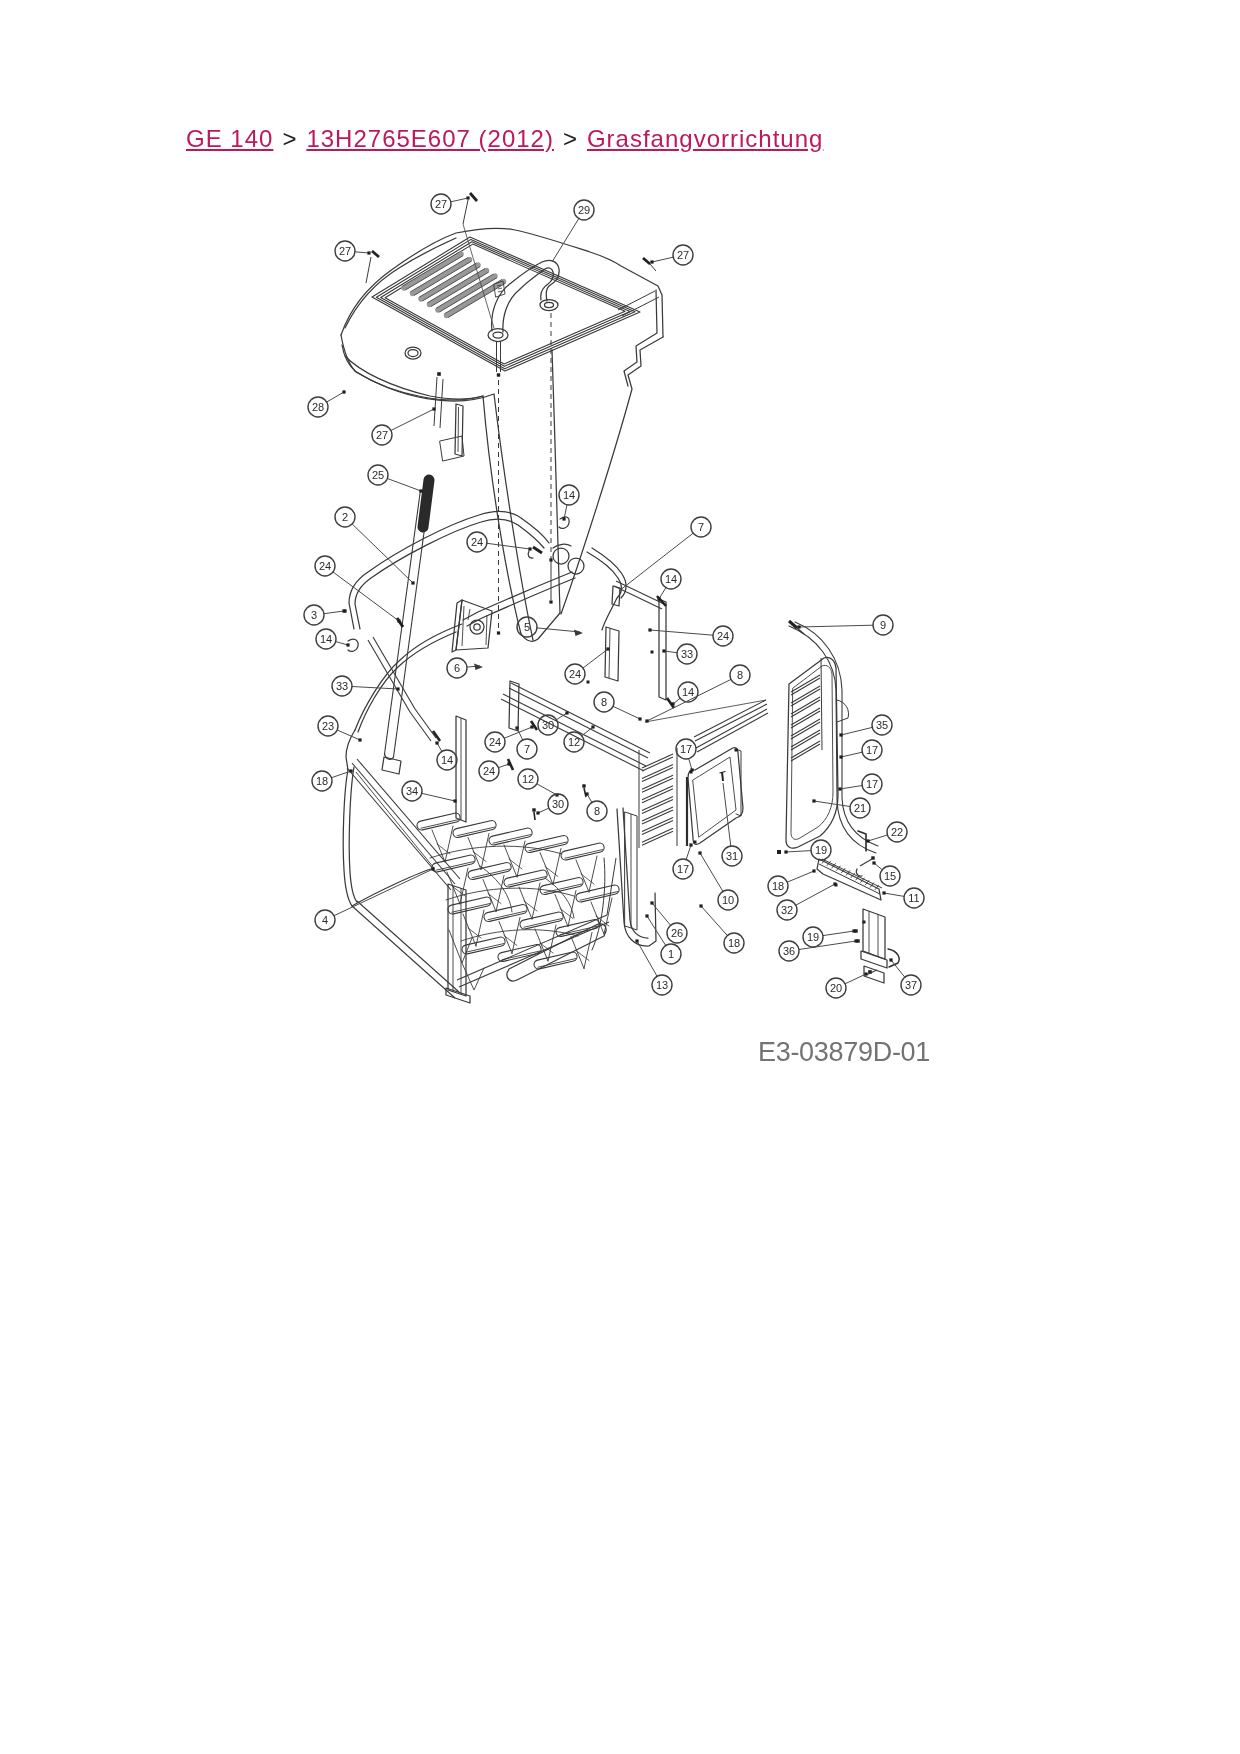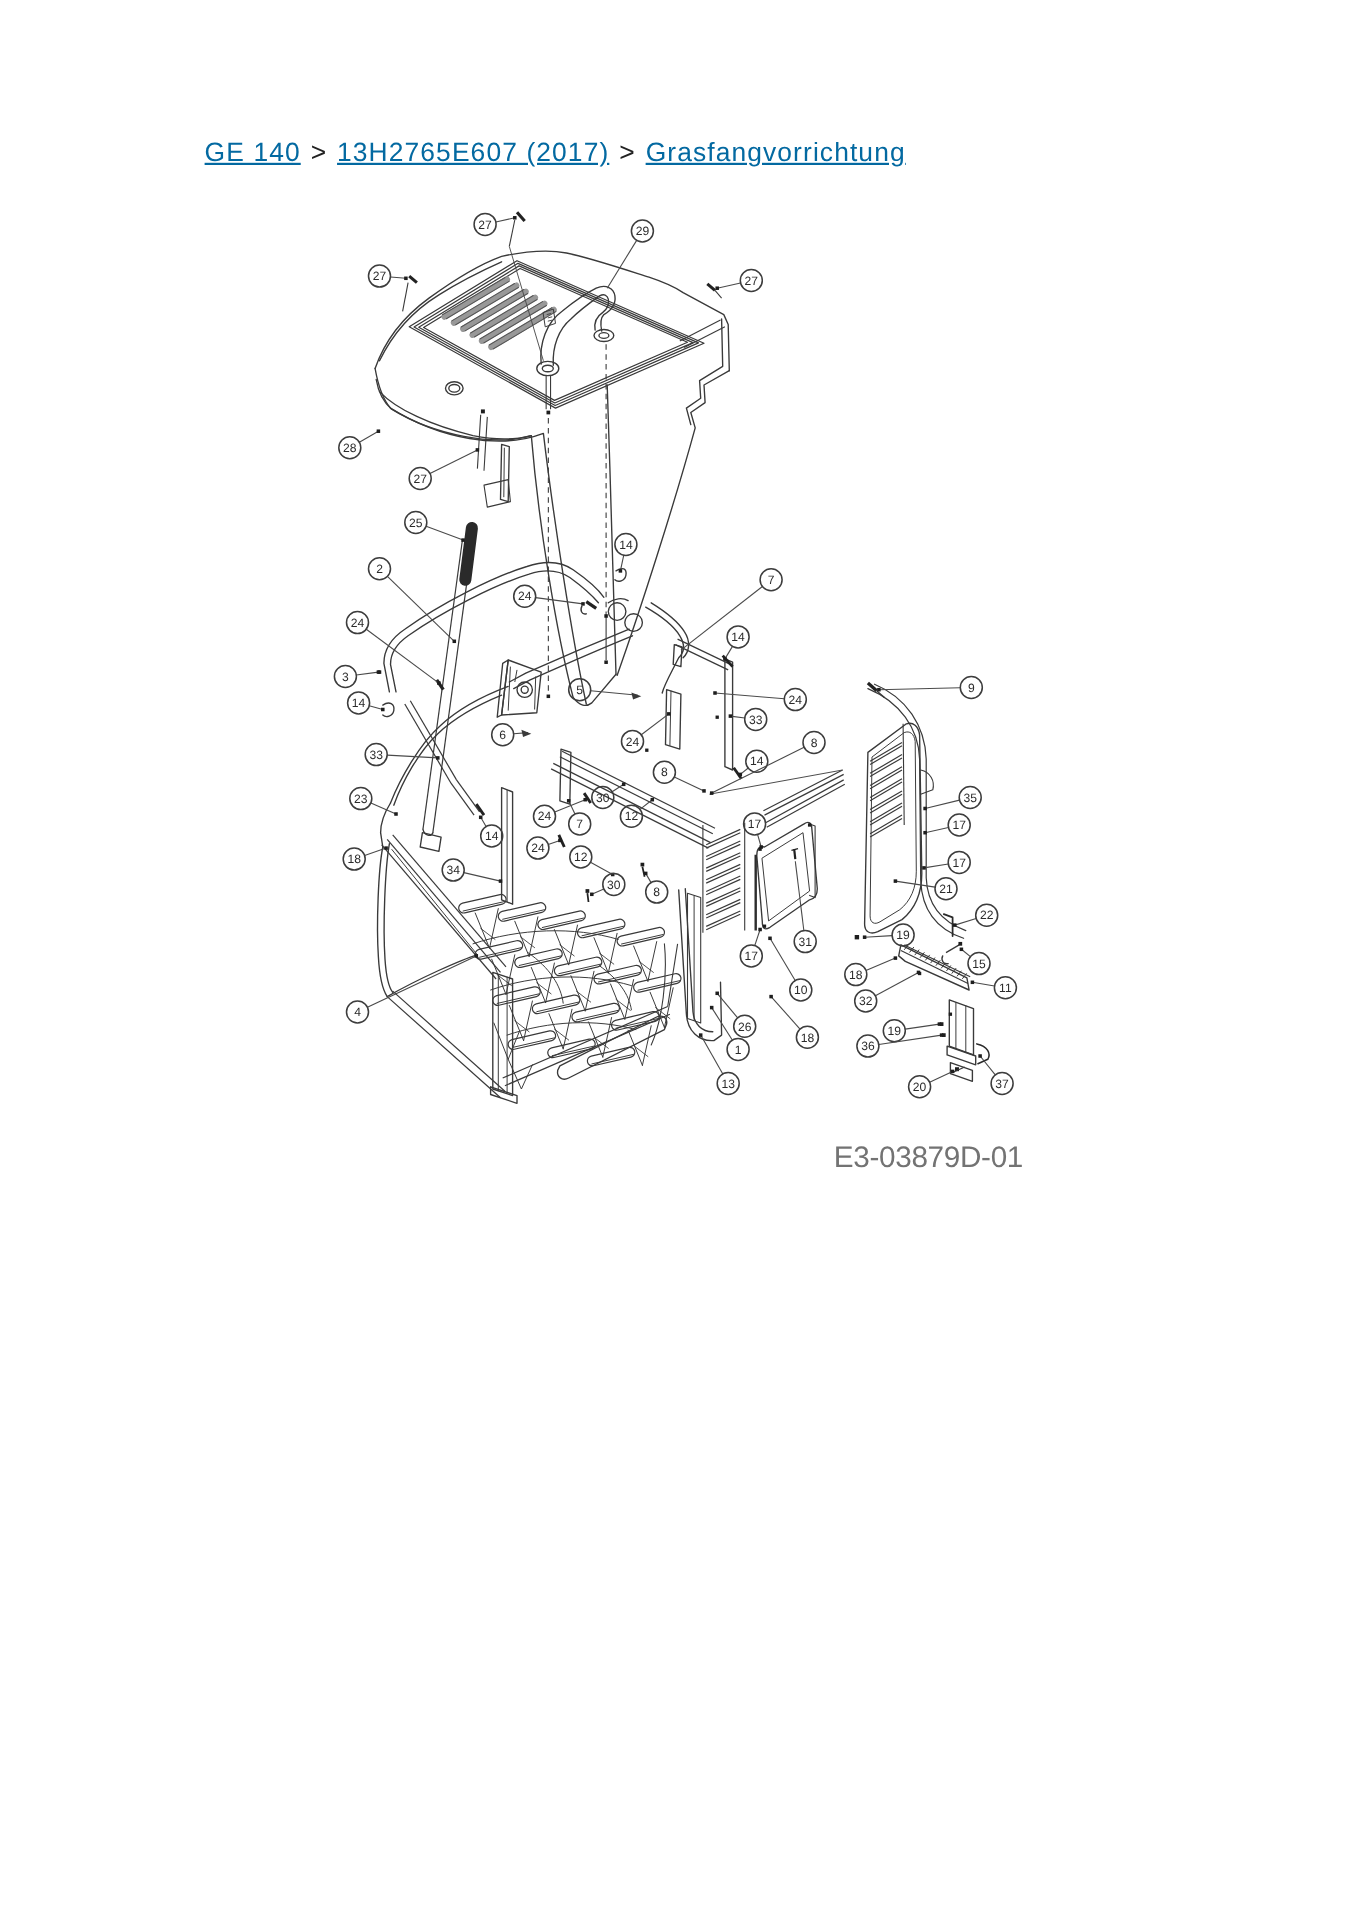--- a/index.html
+++ b/index.html
@@ -1,24 +1,24 @@
 <!DOCTYPE html>
 <html><head>
 <meta charset="utf-8">
 <style>
 html,body{margin:0;padding:0;background:#ffffff;}
 body{width:1240px;height:1754px;position:relative;font-family:"Liberation Sans",sans-serif;}
 .crumb{position:absolute;left:186px;top:125px;font-size:24px;letter-spacing:1px;color:#111;white-space:nowrap;}
-.crumb a{color:#0369a1;text-decoration:underline;}
+.crumb a{color:#be185d;text-decoration:underline;}
 .sep{color:#222;padding:0 9px;}
 .code{position:absolute;left:758px;top:1037px;font-size:27px;color:#737373;letter-spacing:-0.3px;}
 </style>
 </head>
 <body>
-<div class="crumb"><a>GE 140</a><span class="sep">&gt;</span><a>13H2765E607 (2017)</a><span class="sep">&gt;</span><a>Grasfangvorrichtung</a></div>
+<div class="crumb"><a>GE 140</a><span class="sep">&gt;</span><a>13H2765E607 (2012)</a><span class="sep">&gt;</span><a>Grasfangvorrichtung</a></div>
 <svg width="1240" height="1754" viewBox="0 0 1240 1754" style="position:absolute;left:0;top:0;filter:blur(0.35px);">
 <path d="M341,335 C350,309 368,287 390,271 C412,255 434,241 456,233 C480,228 500,227 515,230 C535,234 565,244 590,252 C605,257 615,262 621,266 L658,286 L662,295 L663,337" fill="none" stroke="#3a3a3a" stroke-width="1.25" stroke-linecap="round" stroke-linejoin="round"></path>
 <path d="M663,337 L640,350 L641,366 L628,375 L632,389 C614,455 582,555 561,614" fill="none" stroke="#3a3a3a" stroke-width="1.25" stroke-linecap="round" stroke-linejoin="round"></path>
 <path d="M656,290 L657,333 L636,346 L637,362 L624,371 L628,386" fill="none" stroke="#3a3a3a" stroke-width="1.25" stroke-linecap="round" stroke-linejoin="round"></path>
 <path d="M345,328 C358,301 378,281 399,268 C418,256 438,246 456,238" fill="none" stroke="#3a3a3a" stroke-width="1.25" stroke-linecap="round" stroke-linejoin="round"></path>
 <path d="M341,335 C344,352 349,364 355,371 C400,399 455,409 494,394 C503,470 520,580 533,640" fill="none" stroke="#3a3a3a" stroke-width="1.25" stroke-linecap="round" stroke-linejoin="round"></path>
 <path d="M342,345 C344,357 349,366 356,372 C395,396 450,406 483,396 C490,480 506,575 521,634" fill="none" stroke="#3a3a3a" stroke-width="1.25" stroke-linecap="round" stroke-linejoin="round"></path>
 <path d="M345,356 C360,372 392,387 430,396 C450,400 468,400 483,396" fill="none" stroke="#3a3a3a" stroke-width="1.25" stroke-linecap="round" stroke-linejoin="round"></path>
 <path d="M552,350 C555,440 558,540 560,613" fill="none" stroke="#3a3a3a" stroke-width="1.25" stroke-linecap="round" stroke-linejoin="round"></path>
 <path d="M521,634 C527,642 533,643 538,639 L560,613" fill="none" stroke="#3a3a3a" stroke-width="1.25" stroke-linecap="round" stroke-linejoin="round"></path>

